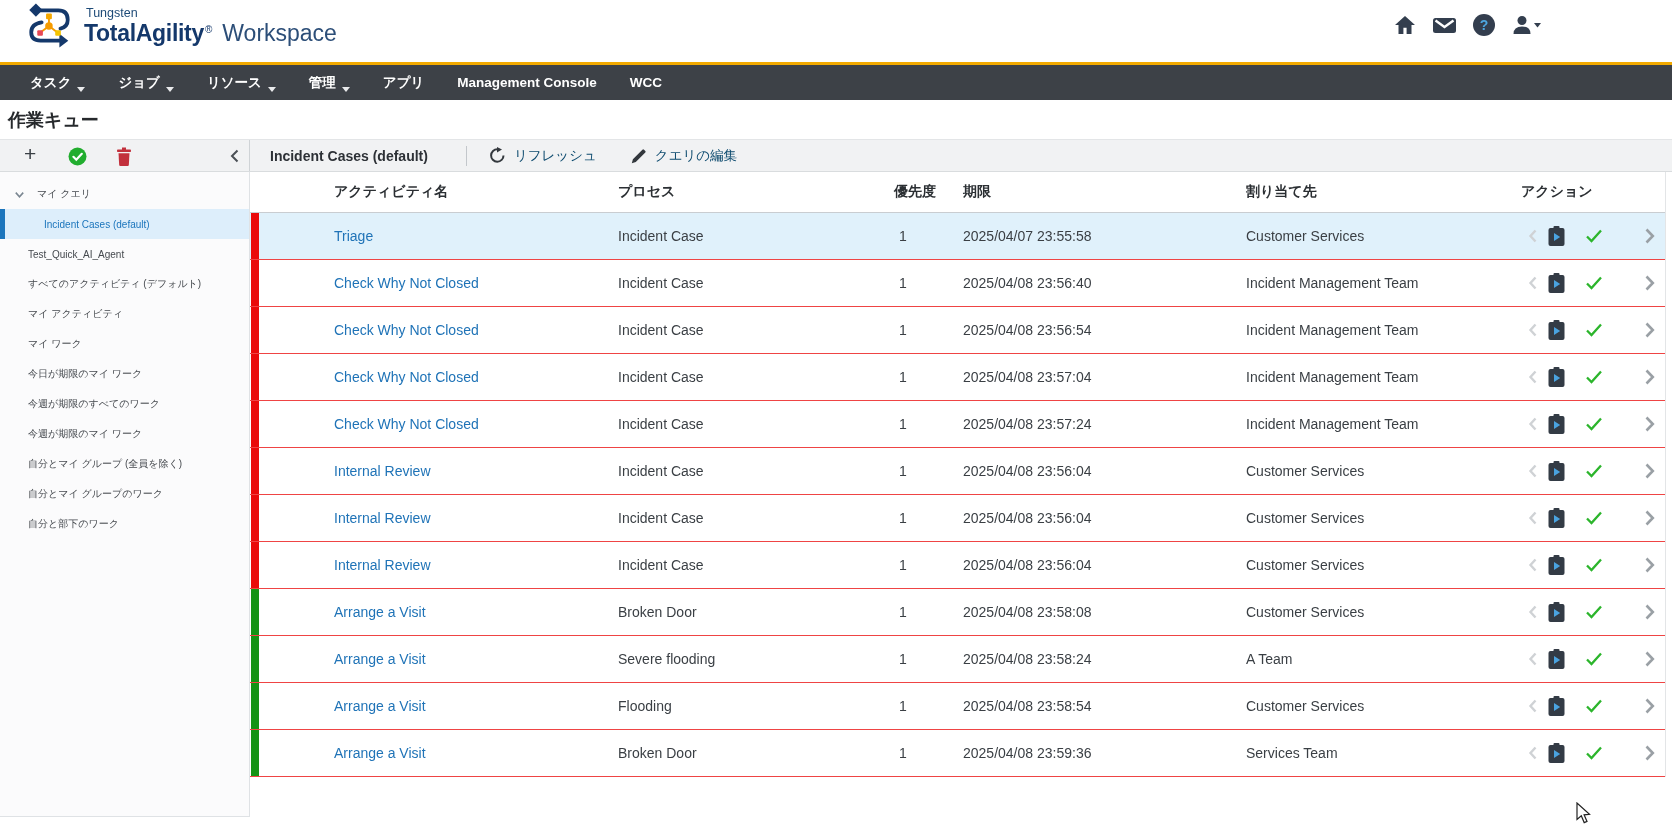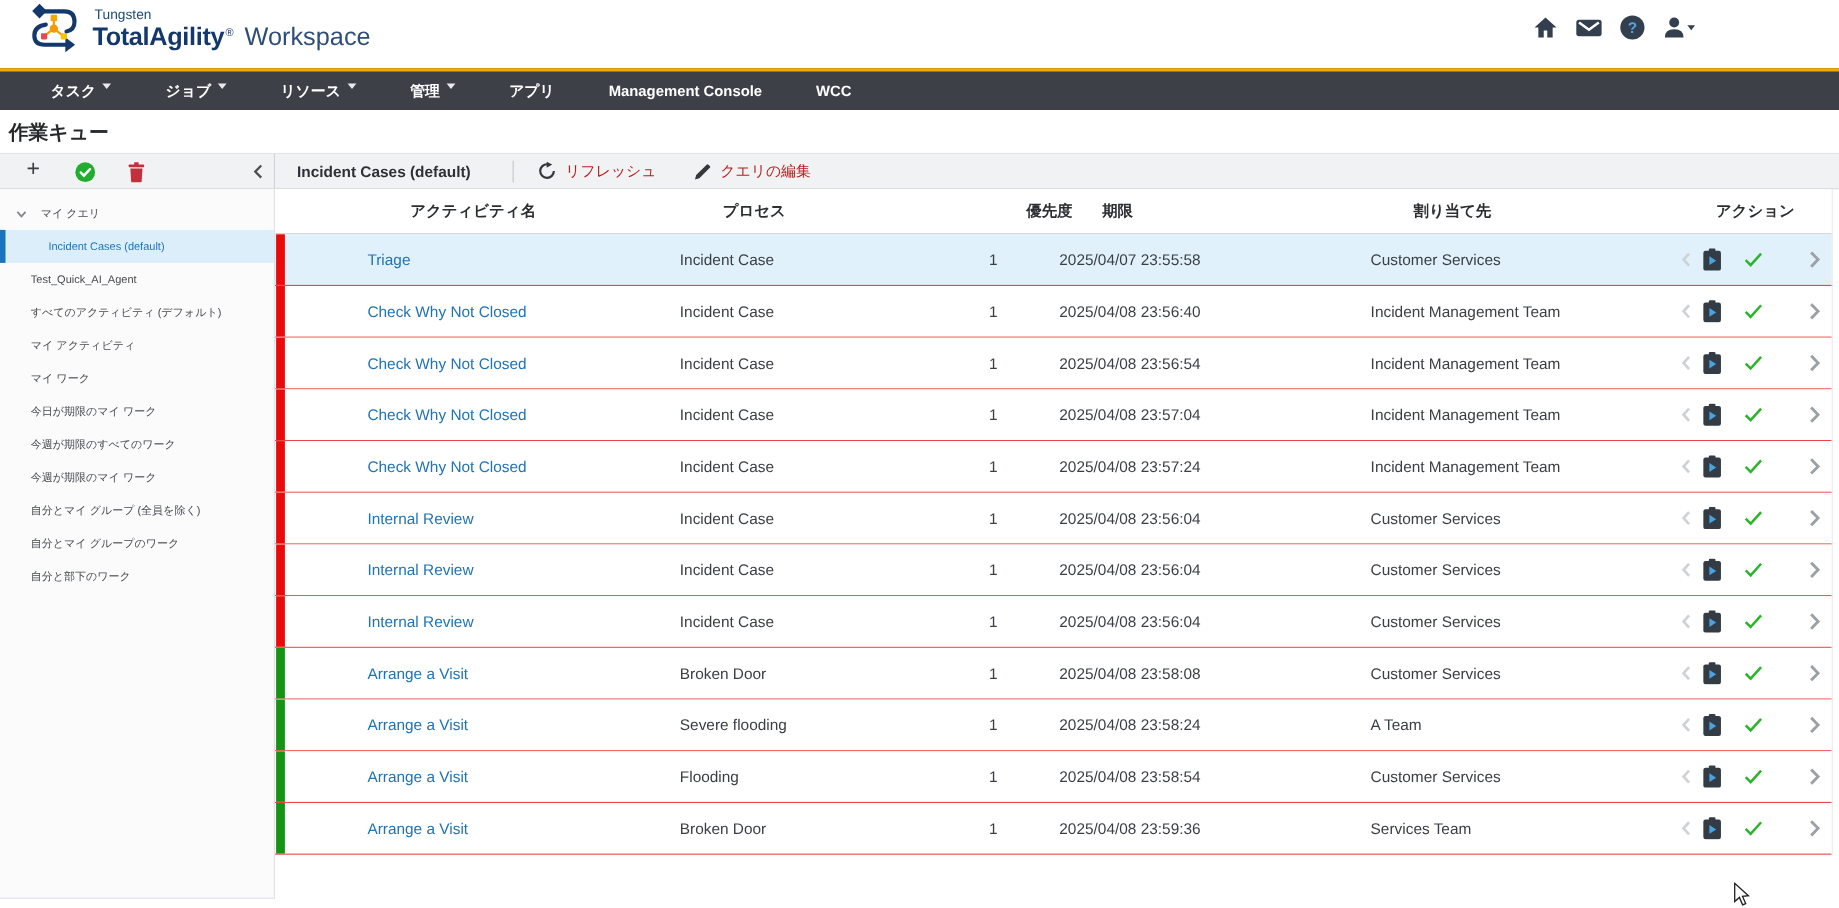--- a/index.html
+++ b/index.html
@@ -14,54 +14,54 @@
   .brand-company { font-size:12.5px; color:#1d4a77; margin:2px 0 3px 2px; }
   .brand-line { display:flex; align-items:baseline; }
   .brand-product { font-size:23px; font-weight:bold; color:#14386b; letter-spacing:-0.3px; }
   .brand-reg { font-size:10px; color:#14386b; vertical-align:super; position:relative; top:-8px; margin:0 2px 0 1px; }
   .brand-suffix { font-size:23px; font-weight:400; color:#2c4e78; margin-left:8px; }
   .topbar-icons { display:flex; align-items:center; gap:14px; margin-right:128px; }
   .topbar-icons .hicon { display:inline-flex; cursor:pointer; }
 
   
   .navbar { height:38px; background:#3d4147; border-top:3px solid #f2a900; display:flex; align-items:center; gap:33px; padding-left:30px; }
-  .nav-item { display:flex; align-items:flex-start; gap:6px; color:#fff; font-size:13.5px; font-weight:600; cursor:pointer; text-decoration:none;margin-left:16px; }
+  .nav-item { display:flex; align-items:flex-end; gap:6px; color:#fff; font-size:13.5px; font-weight:600; cursor:pointer; text-decoration:none; }
   .nav-caret { display:none; width:0; height:0; border-left:4px solid transparent; border-right:4px solid transparent; border-top:5px solid #e9eaec; margin-top:2px; }
   .nav-item.dropdown .nav-caret { display:inline-block; }
 
   
   .page-title { height:39px; display:flex; align-items:center; padding-left:8px; font-size:18px; font-weight:bold; color:#26292c; }
 
   
   .toolbar { height:33px; background:#f1f2f3; border-top:1px solid #e3e5e7; border-bottom:1px solid #d9dcde; display:flex; }
   .toolbar-left { width:250px; flex:0 0 250px; display:flex; align-items:center; border-right:1px solid #cfd3d6; position:relative; }
   .tb-btn { display:inline-flex; align-items:center; justify-content:center; cursor:pointer; }
   .tb-plus { position:absolute; left:24px; font-size:21px; font-weight:400; color:#3a3f44; line-height:1; top:3px; }
   .tb-check { position:absolute; left:68px; top:7px; }
   .tb-trash { position:absolute; left:116px; top:7px; }
   .tb-collapse { position:absolute; left:228px; top:8px; }
   .toolbar-right { flex:1; display:flex; align-items:center; }
   .tb-queryname { font-size:14px; font-weight:bold; color:#2d3136; margin-left:20px; }
   .tb-sep { width:1px; height:20px; background:#c3c7cb; margin:0 22px 0 38px; }
-  .tb-action { display:flex; align-items:center; gap:8px; font-size:13.5px; color:#b91c1c; cursor:pointer; margin-right:34px; }
+  .tb-action { display:flex; align-items:center; gap:8px; font-size:13.5px; color:#0c4a6e; cursor:pointer; margin-right:34px; }
 
   
   .main { position:relative; display:flex; height:652px; }
   .sidebar { width:250px; flex:0 0 250px; background:#fbfbfc; border-right:1px solid #dfe2e5; border-bottom:1px solid #dfe2e5; height:645px; padding-top:7px; overflow:hidden; }
   .tree-row { height:30px; display:flex; align-items:center; font-size:10px; color:#45494e; cursor:pointer; white-space:nowrap; overflow:hidden;text-align:center; }
   .tree-row.group { padding-left:13px; gap:11px; }
   .tree-row.child { padding-left:28px; }
   .tree-row.selected { background:#ddeefb; border-left:5px solid #1b75bc; padding-left:39px; color:#1b75bc; }
   .tree-chevron { display:inline-flex; }
 
   
   .content { flex:1; position:relative; }
   .grid { width:1416px; border-right:1px solid #e3e5e7; }
   .t-head { position:relative; height:41px; border-bottom:1px solid #c9cdd1; background:#fff; }
-  .t-head .hcell { position:absolute; top:50%; transform:translateY(-50%); font-size:14px; font-weight:bold; color:#2b2f33; white-space:nowrap;margin-left:39px; }
+  .t-head .hcell { position:absolute; top:50%; transform:translateY(-50%); font-size:14px; font-weight:bold; color:#2b2f33; white-space:nowrap; }
   .t-row { position:relative; height:47px; border-bottom:1px solid #ef4444; background:#fff; }
   .t-row.selected { background:#e0f1fb; }
   .t-row .bar { position:absolute; left:1px; top:0; bottom:0; width:8px; }
   .t-row.red .bar { background:#ea0a0a; }
   .t-row.green .bar { background:#149314; }
   .cell { position:absolute; top:50%; transform:translateY(-50%); font-size:14px; color:#3a3f44; white-space:nowrap; }
   .c-activity { left:84px; } .c-process { left:368px; } .c-priority { left:644px; }
   .c-due { left:713px; } .c-assignee { left:996px; } .c-actions { left:1271px; }
   .t-row .c-priority { left:649px; }
   a.link { color:#1f73b7; text-decoration:none; cursor:pointer; }

